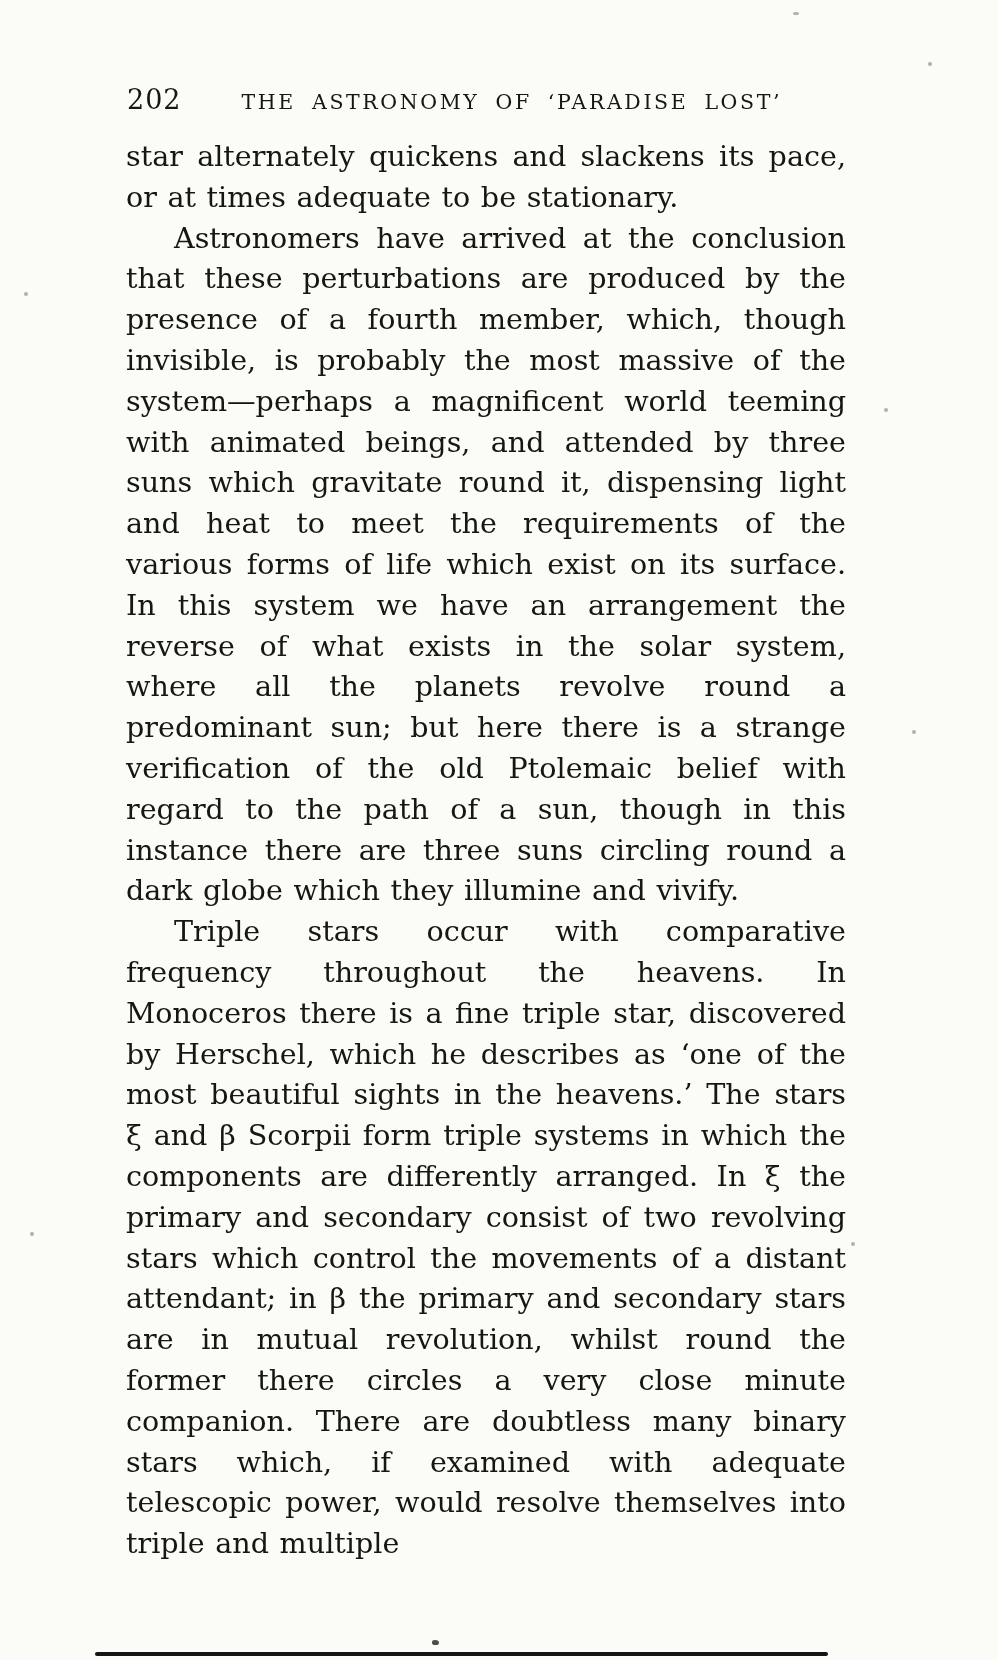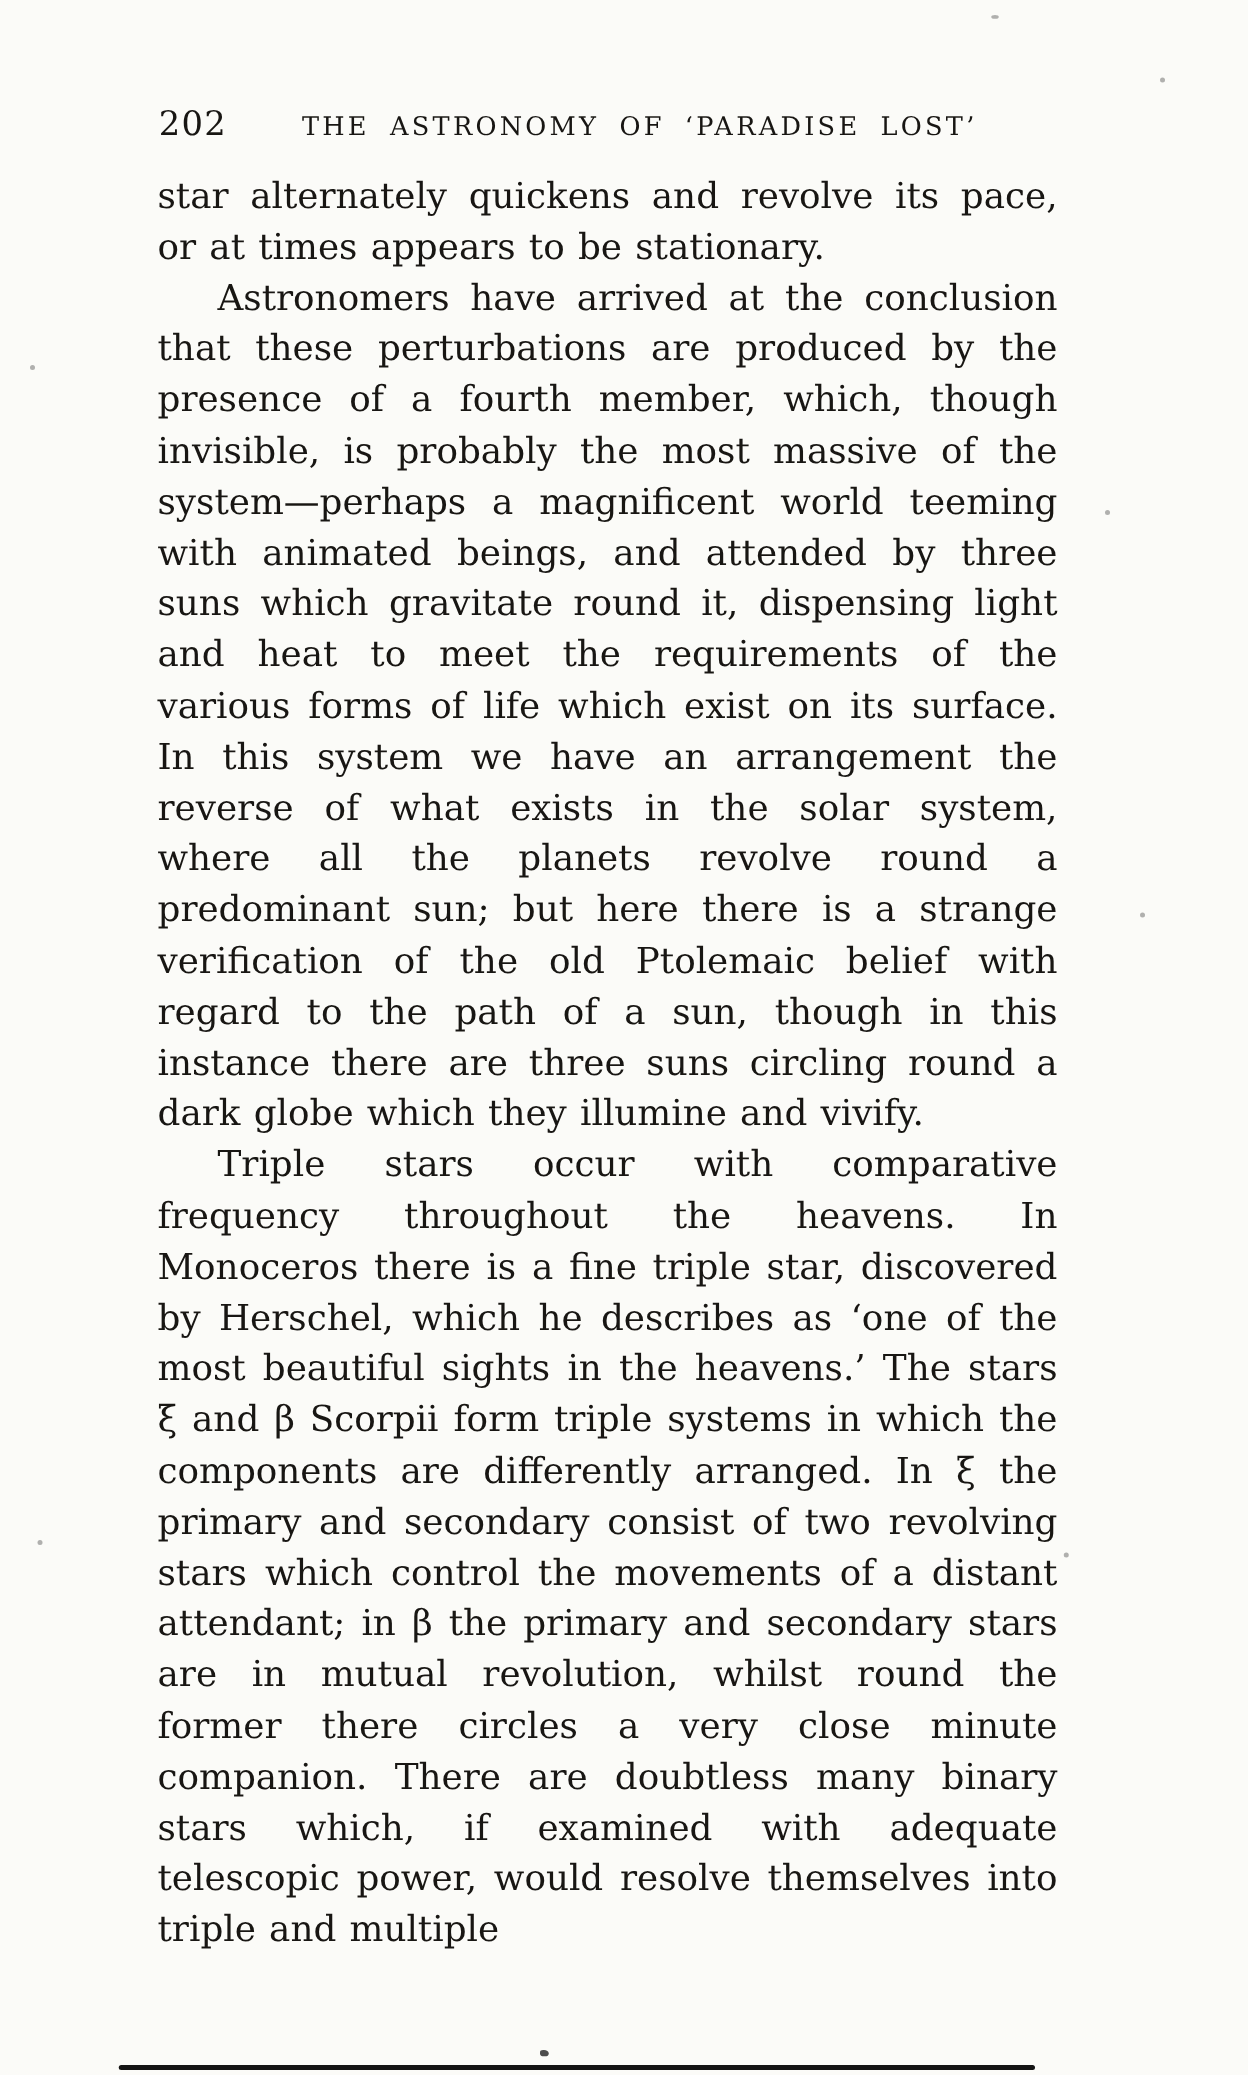--- a/index.html
+++ b/index.html
@@ -80,21 +80,21 @@
 <body>
 
 <div class="page">
 
   <header class="page-header">
     <span class="page-number">202</span>
     <span class="running-title">THE ASTRONOMY OF ‘PARADISE LOST’</span>
   </header>
 
   <main class="text-block">
-    <p>star alternately quickens and revolve its pace, or at times appears to be stationary.</p>
+    <p>star alternately quickens and slackens its pace, or at times adequate to be stationary.</p>
     <p class="indent">Astronomers have arrived at the conclusion that these perturbations are produced by the presence of a fourth member, which, though invisible, is probably the most massive of the system—perhaps a magnificent world teeming with animated beings, and attended by three suns which gravitate round it, dispensing light and heat to meet the requirements of the various forms of life which exist on its surface. In this system we have an arrangement the reverse of what exists in the solar system, where all the planets revolve round a predominant sun; but here there is a strange verification of the old Ptolemaic belief with regard to the path of a sun, though in this instance there are three suns circling round a dark globe which they illumine and vivify.</p>
     <p class="indent">Triple stars occur with comparative frequency throughout the heavens. In Monoceros there is a fine triple star, discovered by Herschel, which he describes as ‘one of the most beautiful sights in the heavens.’ The stars ξ and β Scorpii form triple systems in which the components are differently arranged. In ξ the primary and secondary consist of two revolving stars which control the movements of a distant attendant; in β the primary and secondary stars are in mutual revolution, whilst round the former there circles a very close minute companion. There are doubtless many binary stars which, if examined with adequate telescopic power, would resolve themselves into triple and multiple</p>
   </main>
 
   <span class="speck s1"></span>
   <span class="speck s2"></span>
   <span class="speck s3"></span>
   <span class="speck s4"></span>
   <span class="speck s5"></span>
   <span class="speck s6"></span>

